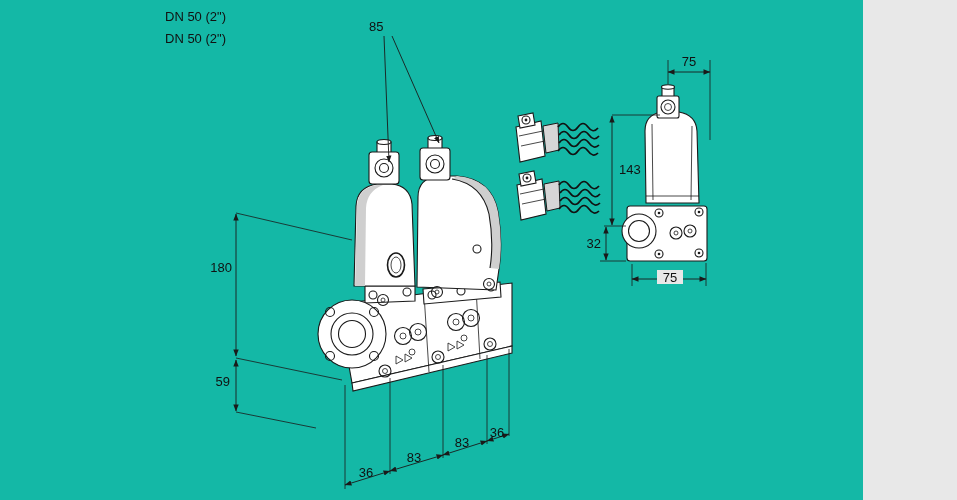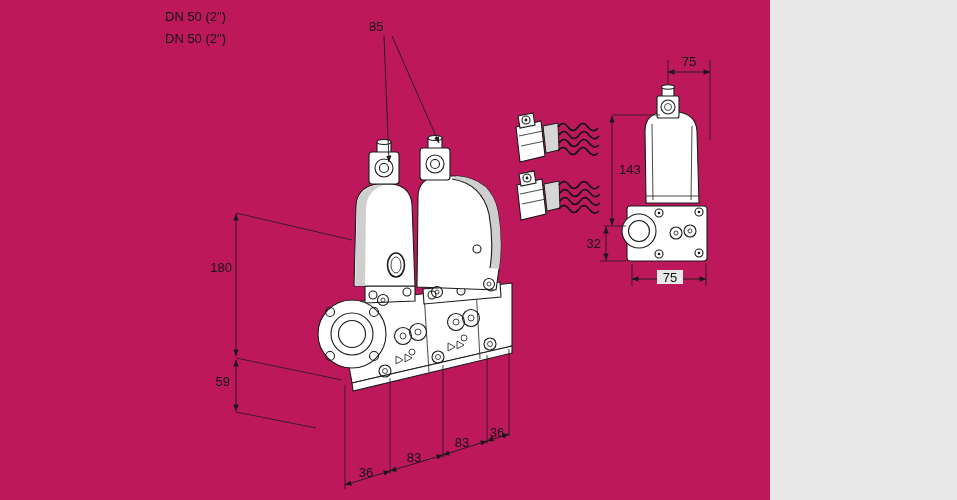--- a/index.html
+++ b/index.html
@@ -1,20 +1,20 @@
 <!DOCTYPE html>
 <html><head>
 <meta charset="utf-8">
 <style>
   html, body { margin: 0; padding: 0; background: #e8e8e8; }
   .stage {
     position: relative;
-    width: 770px;
+    width: 863px;
     height: 500px;
-    background: #be185d;
+    background: #14b8a6;
     overflow: hidden;
     font-family: "Liberation Sans", sans-serif;
   }
   svg { display: block; }
   .face   { fill: #ffffff; stroke: #1a1a1a; stroke-width: 1.1; }
   .shade  { fill: #d6d6d6; stroke: #1a1a1a; stroke-width: 1; }
   .shadeX { fill: #cfcfcf; stroke: none; }
   .ln     { fill: none; stroke: #1a1a1a; stroke-width: 1.1; }
   .thin   { fill: none; stroke: #1a1a1a; stroke-width: 0.8; }
   .dim    { fill: none; stroke: #1a1a1a; stroke-width: 0.9; }

